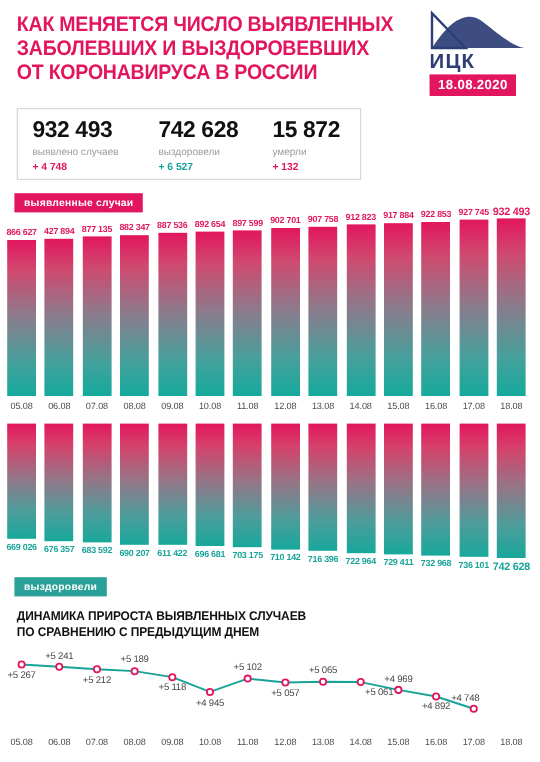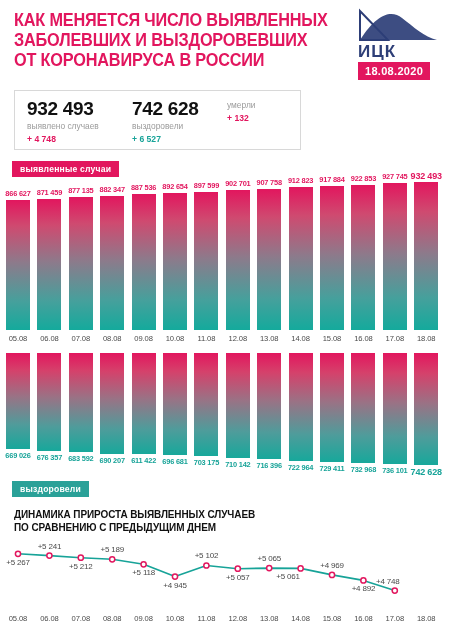--- a/index.html
+++ b/index.html
@@ -125,37 +125,38 @@
       <div class="stat-num">932 493</div>
       <div class="stat-lbl">выявлено случаев</div>
       <div class="stat-delta d-pink">+ 4 748</div>
     </div>
     <div class="stat s2">
       <div class="stat-num">742 628</div>
       <div class="stat-lbl">выздоровели</div>
       <div class="stat-delta d-teal">+ 6 527</div>
     </div>
     <div class="stat s3">
+      <div class="stat-num">15 872</div>
       <div class="stat-lbl">умерли</div>
       <div class="stat-delta d-pink">+ 132</div>
     </div>
   </div>
 
   <div class="legend cases">выявленные случаи</div>
   <div class="legend recov">выздоровели</div>
 
   <div class="chart-top" id="chart-top">
       <div class="col" style="left: 6px;">
         <div class="bar up" style="height: 130px;"></div>
       </div>
       <div class="vlabel pink" style="left: 18px; top: 11px; transform: translateX(-50%);">866 627</div>
       <div class="col" style="left: 37.4px;">
         <div class="bar up" style="height: 131.439px;"></div>
       </div>
-      <div class="vlabel pink" style="left: 49.4px; top: 9.56062px; transform: translateX(-50%);">871 459</div>
+      <div class="vlabel pink" style="left: 49.4px; top: 9.56062px; transform: translateX(-50%);">427 894</div>
       <div class="col" style="left: 68.8px;">
         <div class="bar up" style="height: 132.872px;"></div>
       </div>
       <div class="vlabel pink" style="left: 80.8px; top: 8.12835px; transform: translateX(-50%);">877 135</div>
       <div class="col" style="left: 100.2px;">
         <div class="bar up" style="height: 134.296px;"></div>
       </div>
       <div class="vlabel pink" style="left: 112.2px; top: 6.70401px; transform: translateX(-50%);">882 347</div>
       <div class="col" style="left: 131.6px;">
         <div class="bar up" style="height: 135.714px;"></div>
@@ -268,21 +269,21 @@
       </svg>
       <div class="pt-label" style="left: 18px; transform: translateX(-50%); top: 21.7613px;">+5 267</div>
       <div class="pt-label" style="left: 49.4px; transform: translateX(-50%); top: 5.60645px;">+5 241</div>
       <div class="pt-label" style="left: 80.8px; transform: translateX(-50%); top: 25.6645px; text-align: right;">+5 212</div>
       <div class="pt-label" style="left: 112.2px; transform: translateX(-50%); top: 9.29677px;">+5 189</div>
       <div class="pt-label" style="left: 143.6px; transform: translateX(-50%); top: 32.3355px;">+5 118</div>
       <div class="pt-label" style="left: 175px; transform: translateX(-50%); top: 44.6129px;">+4 945</div>
       <div class="pt-label" style="left: 206.4px; transform: translateX(-50%); top: 15.471px;">+5 102</div>
       <div class="pt-label" style="left: 237.8px; transform: translateX(-50%); top: 36.6645px;">+5 057</div>
       <div class="pt-label" style="left: 269.2px; transform: translateX(-50%); top: 18.0968px; text-align: right;">+5 065</div>
-      <div class="pt-label" style="left: 288px; transform: translateX(-50%); top: 36.3806px; text-align: right;">+5 061</div>
+      <div class="pt-label" style="left: 316px; transform: translateX(-50%); top: 36.3806px; text-align: right;">+5 061</div>
       <div class="pt-label" style="left: 332px; transform: translateX(-50%); top: 24.9097px;">+4 969</div>
       <div class="pt-label" style="left: 363.4px; transform: translateX(-50%); top: 48.3742px;">+4 892</div>
       <div class="pt-label" style="left: 394.8px; transform: translateX(-80%); top: 40.5935px;">+4 748</div>
     </div>
   <div class="dates-bot" id="dates-bot">
       <div class="dlabel" style="left: 3px; top: 0px;">05.08</div>
       <div class="dlabel" style="left: 34.4px; top: 0px;">06.08</div>
       <div class="dlabel" style="left: 65.8px; top: 0px;">07.08</div>
       <div class="dlabel" style="left: 97.2px; top: 0px;">08.08</div>
       <div class="dlabel" style="left: 128.6px; top: 0px;">09.08</div>

